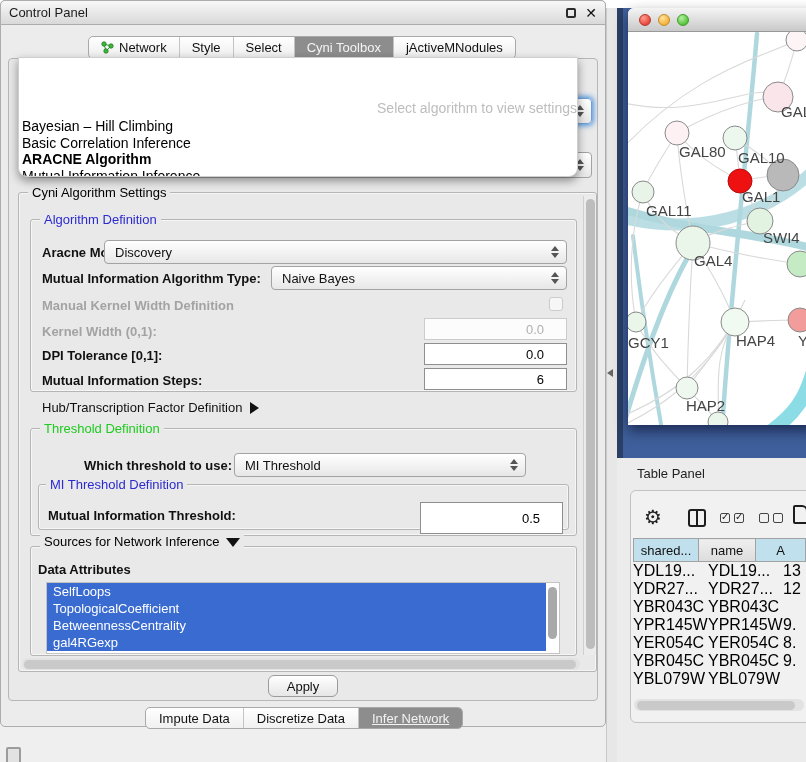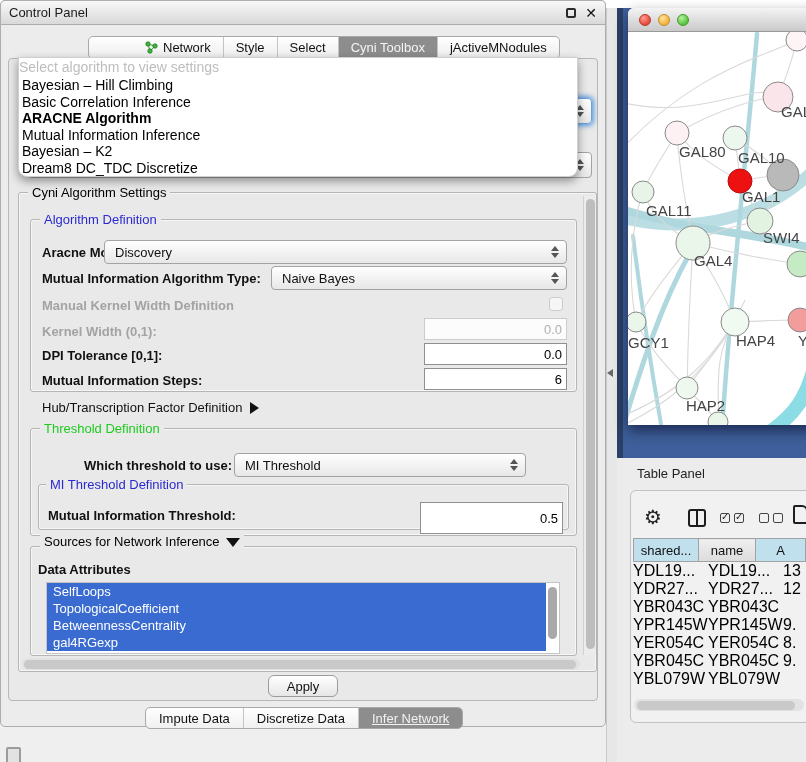--- a/index.html
+++ b/index.html
@@ -15,21 +15,21 @@
                  background:linear-gradient(#f8f8f8,#d9d9d9);
                  border:1px solid #adadad; border-radius:5px 5px 0 0;
                  display:flex; align-items:center; padding:0 8px; }
   .cp-title { font-size:13px; color:#1b1b1b; }
   .titlebar-icons { margin-left:auto; display:flex; align-items:center; gap:9px; }
   .float-icon { width:10px; height:10px; border:2px solid #2a2a2a; border-radius:2px; }
   .close-icon { font-size:14px; font-weight:bold; color:#111; line-height:10px; }
 
   
   .tabbar { left:88px; top:36px; height:23px; display:flex; border:1px solid #a9a9a9;
-            border-radius:5px; overflow:hidden; background:linear-gradient(#ffffff,#ededed);padding-left:44px; }
+            border-radius:5px; overflow:hidden; background:linear-gradient(#ffffff,#ededed); }
   .tab { display:flex; align-items:center; gap:5px; padding:0 12px; font-size:13px; color:#111;
          border-left:1px solid #c4c4c4; }
   .tab:first-child { border-left:none; }
   .tab.selected { background:#8d8d8d; color:#f4f4f4; }
 
   
   .content-pane { left:8px; top:58px; width:590px; height:643px; background:#e9e9e9;
                   border:1px solid #b7b7b7; border-radius:4px; }
 
   .combo { position:absolute; border:1px solid #a3a3a3; border-radius:4px;
@@ -41,37 +41,37 @@
             border-bottom:5px solid #555; }
   .tri-dn { width:0; height:0; border-left:4px solid transparent; border-right:4px solid transparent;
             border-top:5px solid #555; }
   .combo.focusring { box-shadow:0 0 5px 2px rgba(86,152,221,.95); border-color:#6f9fd8; }
   .combo.ghost { color:#aeaeae; }
 
   
   .dropdown { left:18px; top:57px; width:560px; height:120px; background:#ffffff; z-index:40;
               border:1px solid #cfcfcf; border-radius:1px 1px 9px 9px;
               box-shadow:0 4px 10px rgba(0,0,0,.4); overflow:hidden; }
-  .dd-placeholder { height:19px; text-align:left; color:#bdbdbd; font-size:14px; line-height:19px; }
+  .dd-placeholder { height:19px; text-align:right; color:#bdbdbd; font-size:14px; line-height:19px;margin-top:41px; }
   .dd-item { font-size:14px; line-height:16.5px; color:#000; padding-left:3px; white-space:nowrap; }
   .dd-item.current { font-weight:bold; }
 
   
   .group { position:absolute; border:1px solid #b5b5b5; border-radius:3px;
            box-shadow:inset 0 0 0 1px rgba(255,255,255,.6); }
   .legend { position:absolute; font-size:13px; background:#e9e9e9; padding:0 4px; white-space:nowrap; }
   .legend.blue { color:#2a2ad0; }
   .legend.green { color:#1ecb1e; }
 
   .lbl { position:absolute; font-size:13px; color:#111; white-space:nowrap; }
   .lbl.bold { font-weight:bold; }
   .lbl.disabled { color:#a3a3a3; font-weight:bold; }
 
   .field { position:absolute; background:#ffffff; border:1px solid #8f8f8f; font-size:13px;
-           color:#000; display:flex; align-items:center; justify-content:flex-end; padding:0 4px; }
+           color:#000; display:flex; align-items:center; justify-content:flex-end; padding:0 22px; }
   .field.disabled { border-color:#cccccc; background:#fcfcfc; color:#b0b0b0; }
   .checkbox { position:absolute; width:14px; height:14px; border:1px solid #cbcbcb;
               border-radius:3px; background:#f6f6f6; }
 
   .tri-right { display:inline-block; width:0; height:0; border-top:6px solid transparent;
                border-bottom:6px solid transparent; border-left:9px solid #111;
                margin-left:8px; vertical-align:-2px; }
   .tri-down { display:inline-block; width:0; height:0; border-left:7px solid transparent;
               border-right:7px solid transparent; border-top:9px solid #111;
               margin-left:6px; vertical-align:-1px; }

